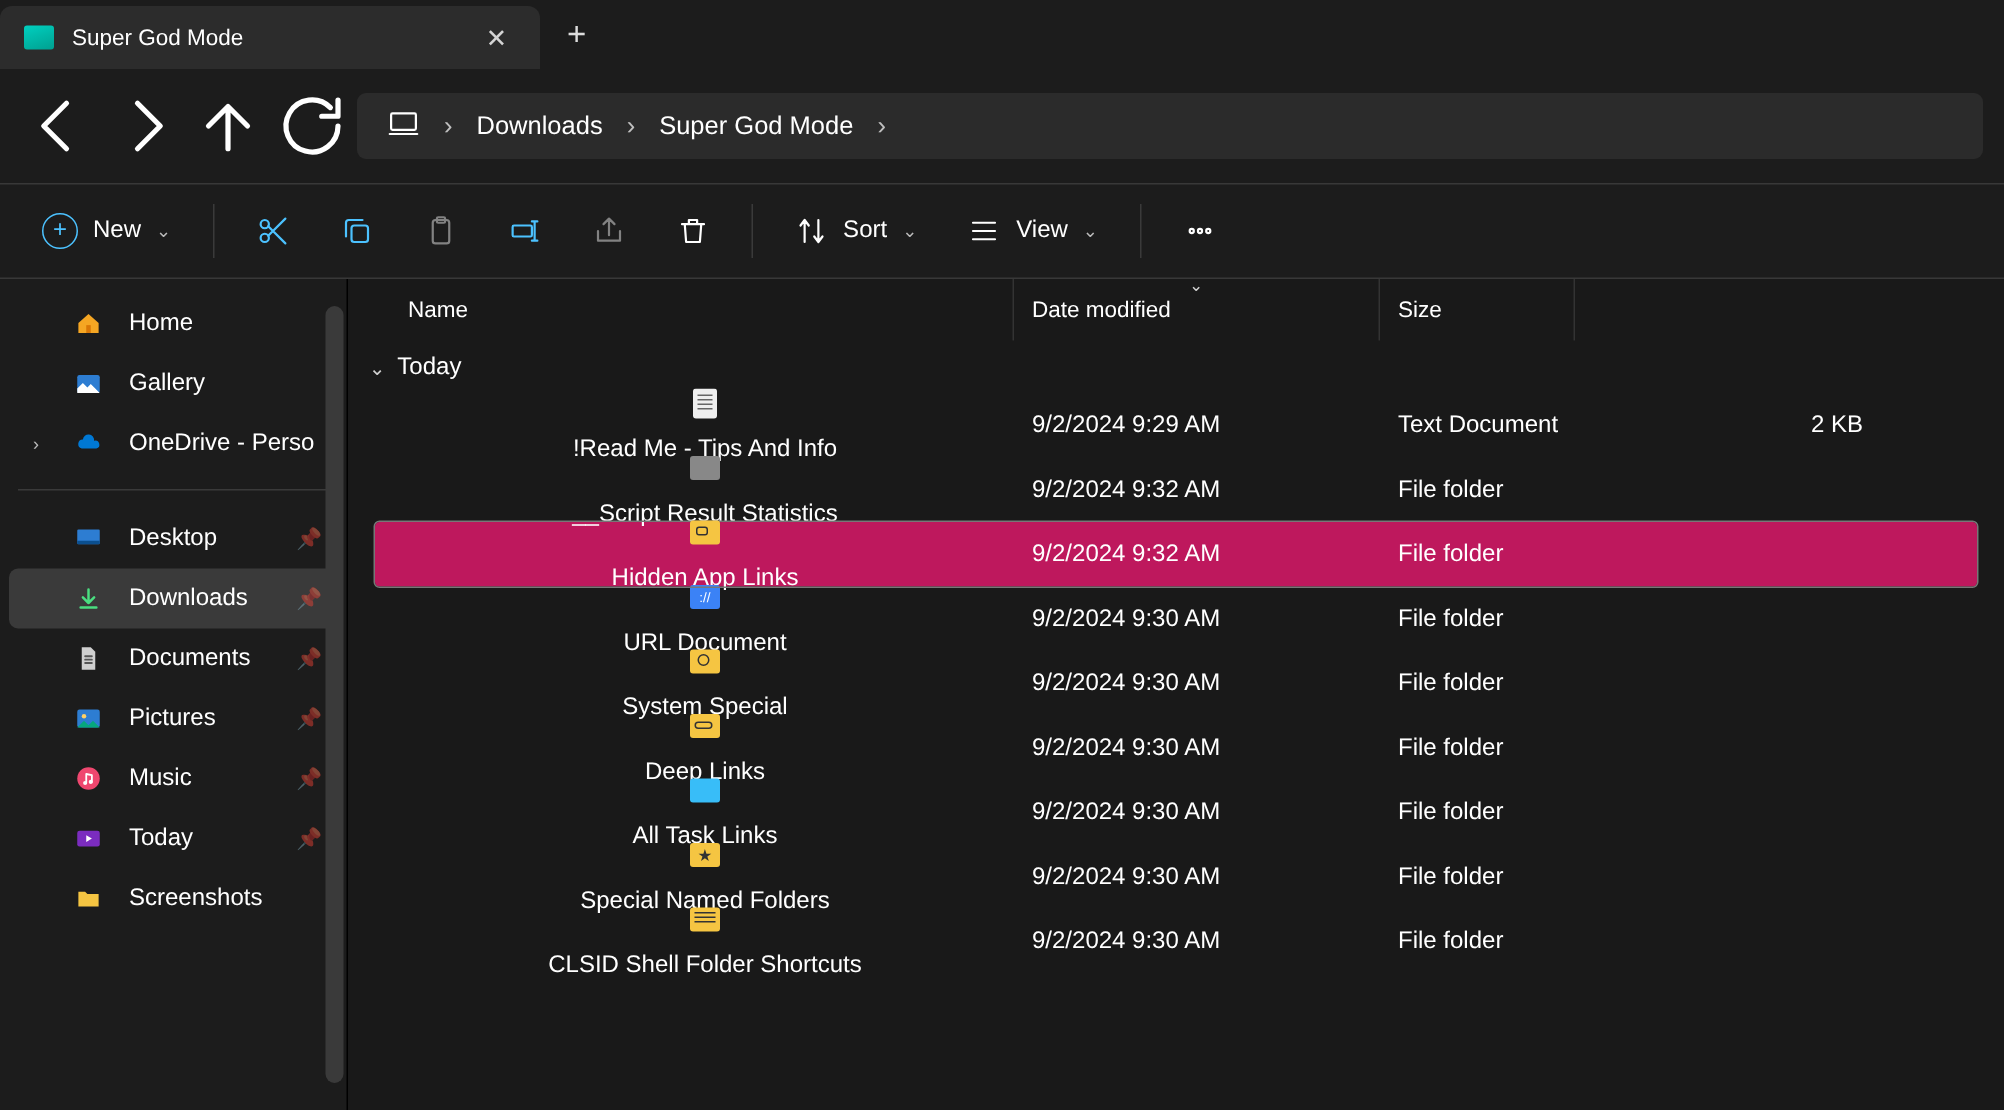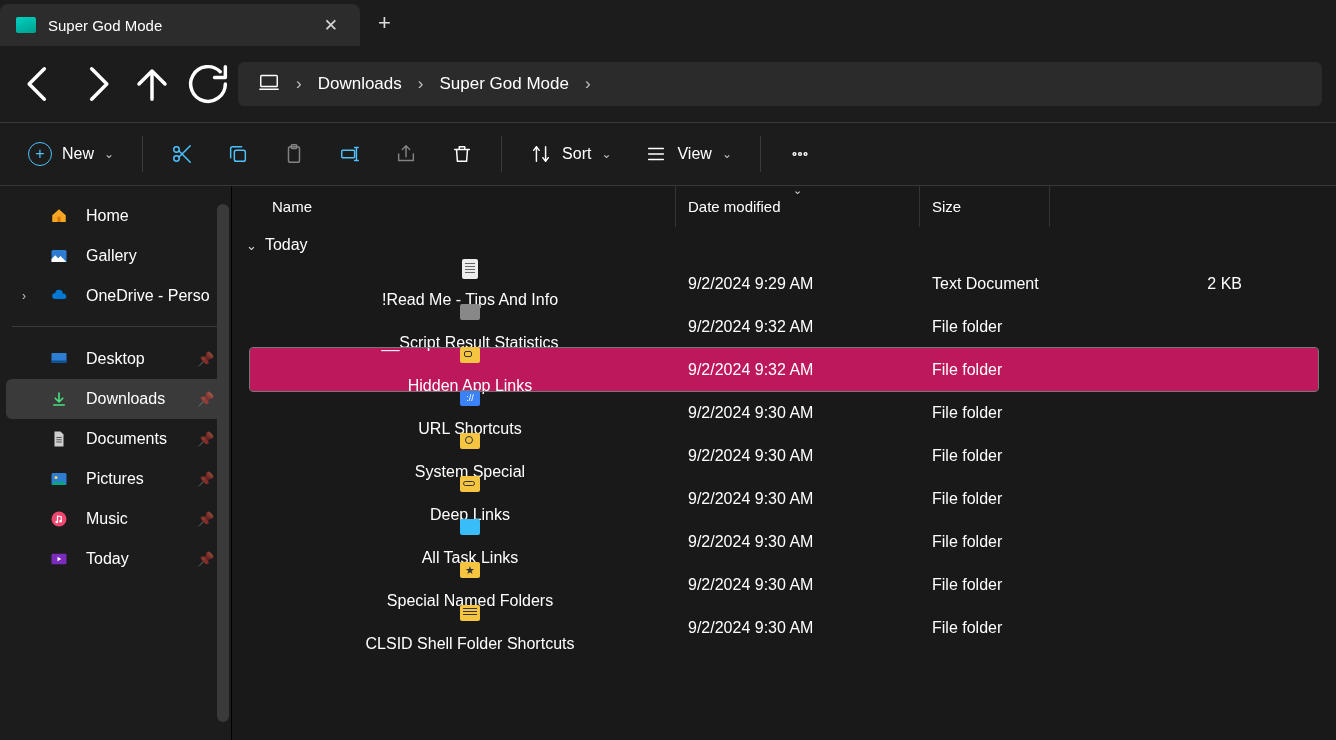--- a/index.html
+++ b/index.html
@@ -290,20 +290,29 @@
           <span class="expand"></span>
           <span class="navico">
             <svg viewBox="0 0 24 24">
               <rect fill="#7b2cbf" stroke="none" x="2" y="5" width="20" height="14" rx="2"></rect>
               <path fill="#fff" stroke="none" d="M10 9v6l5-3z"></path>
             </svg>
           </span>
           <span>Today</span>
           <span class="pin">📌</span>
         </div>
+        <div class="item">
+          <span class="expand"></span>
+          <span class="navico">
+            <svg viewBox="0 0 24 24">
+              <path fill="#f5c542" stroke="none" d="M3 6h6l2 2h10v11H3z"></path>
+            </svg>
+          </span>
+          <span>Screenshots</span>
+        </div>
       </div>
     <div class="scrollhint"></div>
   </div>
   <div class="content">
     <div class="colhead">
       <div class="col col-name">Name</div>
       <div class="col col-date">
           <span class="sortglyph">⌄</span>
           <span>Date modified</span>
         </div>
@@ -349,21 +358,21 @@
           </div>
           <div class="cell cell-date">9/2/2024 9:32 AM</div>
           <div class="cell cell-type">File folder</div>
           <div class="cell cell-size"></div>
         </div>
         <div class="row">
           <div class="cell cell-name">
             <span class="fileico">
               <span style="display:inline-block;width:20px;height:16px;background:#3b82f6;border-radius:2px;color:#fff;font-size:9px;line-height:16px;text-align:center">://</span>
             </span>
-            <span>URL Shortcuts</span>
+            <span>URL Document</span>
           </div>
           <div class="cell cell-date">9/2/2024 9:30 AM</div>
           <div class="cell cell-type">File folder</div>
           <div class="cell cell-size"></div>
         </div>
         <div class="row">
           <div class="cell cell-name">
             <span class="fileico">
               <span style="display:inline-block;width:20px;height:16px;background:#f5c542;border-radius:2px;position:relative">
                 <span style="position:absolute;left:5px;top:3px;width:8px;height:8px;border:1.5px solid #333;border-radius:50%"></span>

